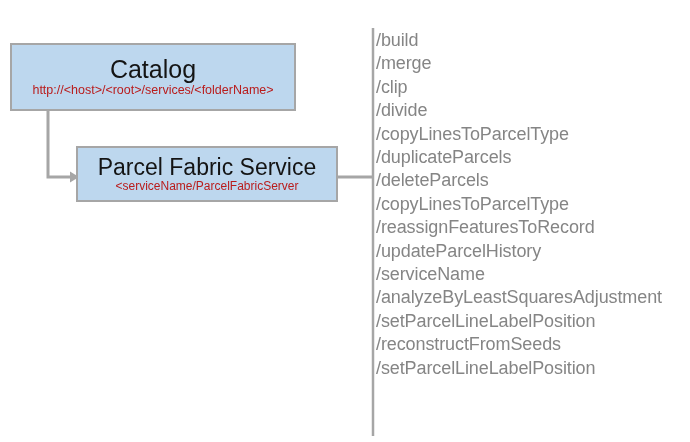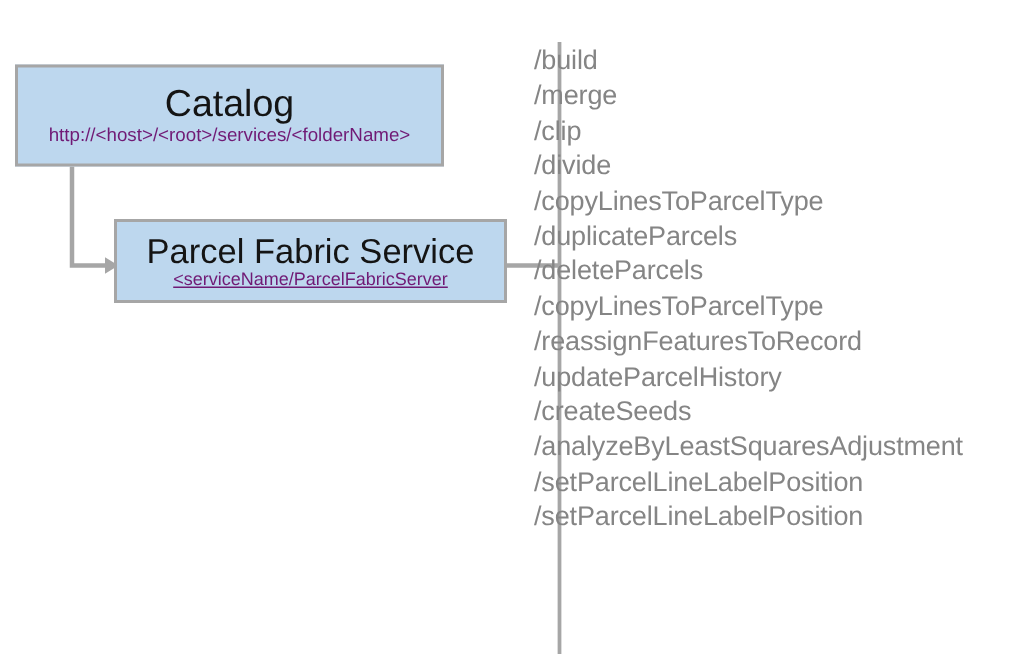--- a/index.html
+++ b/index.html
@@ -53,41 +53,41 @@
   .node-title {
     color: #141414;
     font-weight: 400;
     line-height: 1.1;
     white-space: nowrap;
   }
   #catalog-node .node-title { font-size: 25px; margin-bottom: 1px; }
   #service-node .node-title { font-size: 23px; margin-bottom: 0px; }
 
   .node-subtitle {
-    color: #701a75;
+    color: #b91c1c;
     font-size: 12.5px;
     line-height: 1.1;
     white-space: nowrap;
   }
-  #service-node .node-subtitle { font-size: 12px; text-decoration: underline; }
+  #service-node .node-subtitle { font-size: 12px; }
 
   
   .connectors {
     position: absolute;
     left: 0;
     top: 0;
     width: 690px;
     height: 442px;
     pointer-events: none;
   }
 
   
   #operations-list {
     position: absolute;
-    left: 356px;
+    left: 376px;
     top: 29px;
     width: 306px;
     margin: 0;
     padding: 0;
     list-style: none;
   }
   .operation-item {
     color: #858585;
     font-size: 18px;
     line-height: 23.4px;
@@ -126,19 +126,20 @@
     <li class="operation-item">/build</li>
     <li class="operation-item">/merge</li>
     <li class="operation-item">/clip</li>
     <li class="operation-item">/divide</li>
     <li class="operation-item">/copyLinesToParcelType</li>
     <li class="operation-item">/duplicateParcels</li>
     <li class="operation-item">/deleteParcels</li>
     <li class="operation-item">/copyLinesToParcelType</li>
     <li class="operation-item">/reassignFeaturesToRecord</li>
     <li class="operation-item">/updateParcelHistory</li>
-    <li class="operation-item">/createSeeds</li>
+    <li class="operation-item">/serviceName</li>
     <li class="operation-item">/analyzeByLeastSquaresAdjustment</li>
     <li class="operation-item">/setParcelLineLabelPosition</li>
+    <li class="operation-item">/reconstructFromSeeds</li>
     <li class="operation-item">/setParcelLineLabelPosition</li>
   </ul>
 
 </div>
 
 </body></html>

